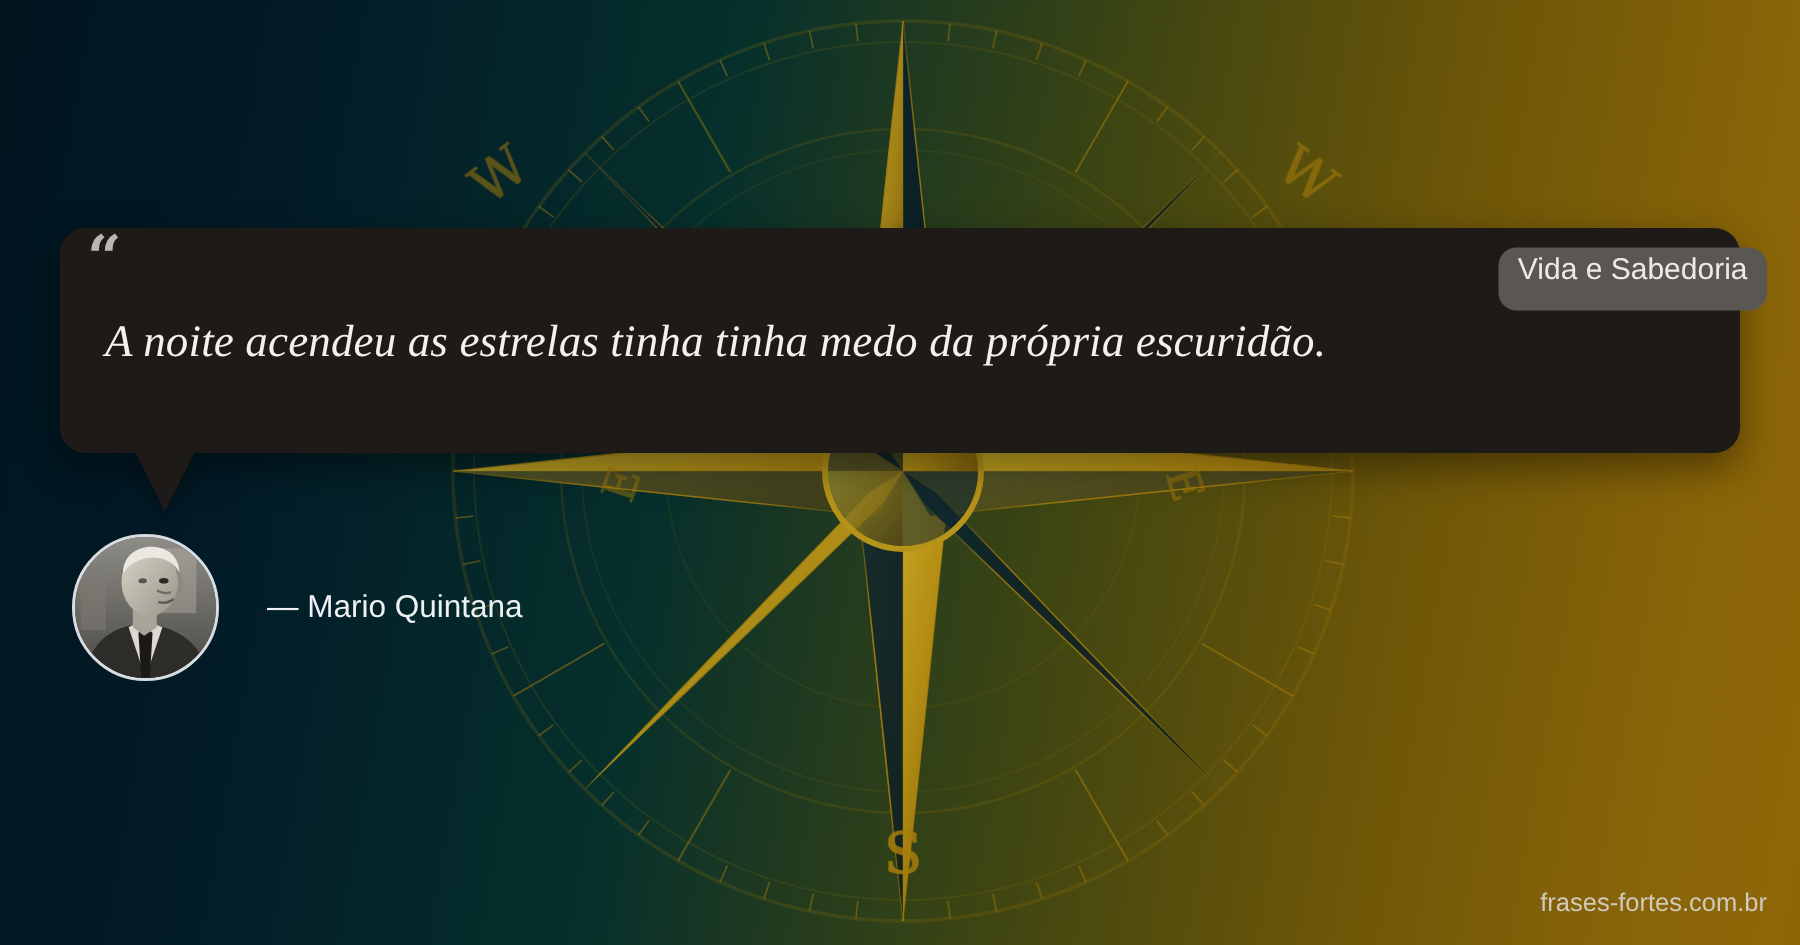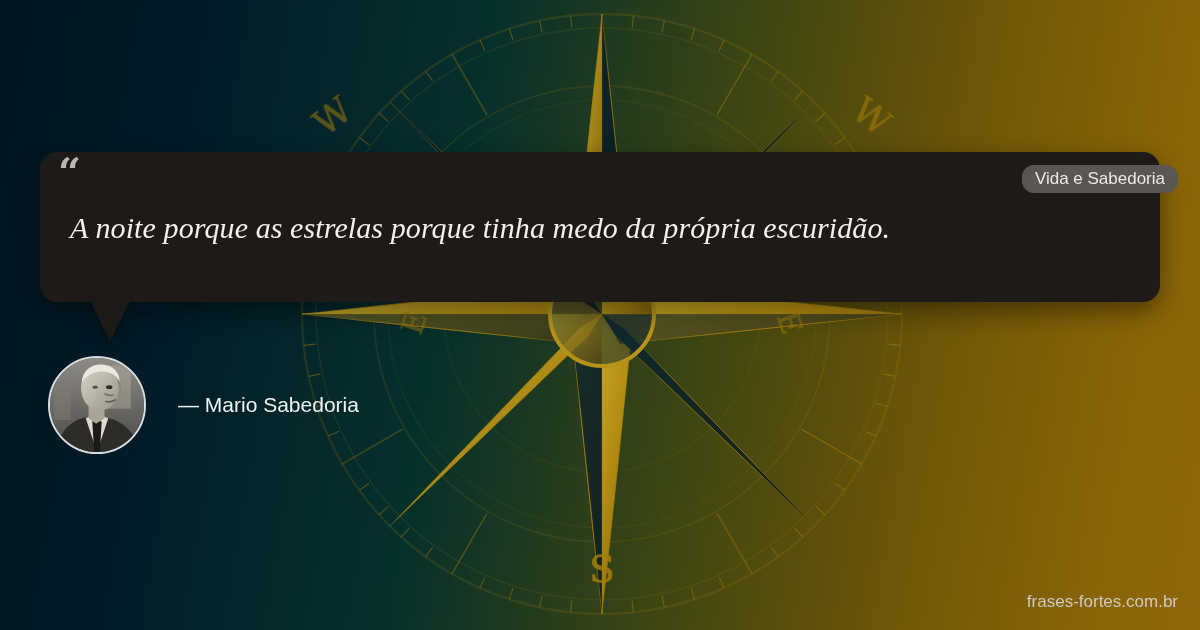--- a/index.html
+++ b/index.html
@@ -72,22 +72,22 @@
     color:#f3f1ee;
     letter-spacing:.1px;
   }
 
   
   #badge {
     position:absolute;
     right:22px; top:165px;
     background:#5a5753;
     color:#eceae7;
-    font-size:17px;
-    padding:4px 13px 4px;
+    font-size:20px;
+    padding:4px 13px 15px;
     border-radius:12px;
     white-space:nowrap;
   }
 
   
   #author-row {
     position:absolute;
     left:48px; top:356px;
     display:flex; align-items:center;
   }
@@ -251,21 +251,21 @@
       <text x="-178" y="12" text-anchor="middle" font-family="DejaVu Serif, serif" font-size="30" fill="#b8860b" opacity=".5" transform="rotate(-72 -178 12)">E</text>
       <text x="178" y="12" text-anchor="middle" font-family="DejaVu Serif, serif" font-size="30" fill="#b8860b" opacity=".5" transform="rotate(72 178 12)">E</text>
     </g>
   </svg>
 
   <div id="card"></div>
   <div id="card-tail"></div>
 
   <div id="quote-mark">“</div>
 
-  <div id="quote-text">A noite porque as estrelas porque tinha medo da própria escuridão.</div>
+  <div id="quote-text">A noite acendeu as estrelas tinha tinha medo da própria escuridão.</div>
 
   <div id="badge">Vida e Sabedoria</div>
 
   <div id="author-row">
     <div id="avatar">
       <svg viewBox="0 0 100 100">
         <defs>
           <linearGradient id="bgP" x1="0" y1="0" x2="0" y2="1">
             <stop offset="0%" stop-color="#8e8c86"></stop>
             <stop offset="100%" stop-color="#4a4843"></stop>
@@ -289,18 +289,18 @@
 
         <ellipse cx="53" cy="32" rx="20" ry="24" fill="url(#skin)"></ellipse>
         <path d="M34,26 C34,12 46,6 56,7 C68,8 74,16 74,25 C70,17 60,13 50,15 C42,17 37,21 34,26 Z" fill="#ebe8e2"></path>
         <ellipse cx="63" cy="31" rx="3.4" ry="2" fill="#2c2a27"></ellipse>
         <ellipse cx="48" cy="31" rx="3" ry="1.8" fill="#2c2a27" opacity=".7"></ellipse>
         <path d="M58,38 q6,3 10,1" stroke="#6f6a61" stroke-width="1.6" fill="none"></path>
         <path d="M59,46 q6,2 11,-2" stroke="#5d5952" stroke-width="1.8" fill="none"></path>
         <path d="M72,24 q6,8 1,16" stroke="#8b857a" stroke-width="2" fill="none" opacity=".8"></path>
       </svg>
     </div>
-    <div id="author-name">— Mario Sabedoria</div>
+    <div id="author-name">— Mario Quintana</div>
   </div>
 
   <div id="watermark">frases-fortes.com.br</div>
 
 </div>
 
 </body></html>

